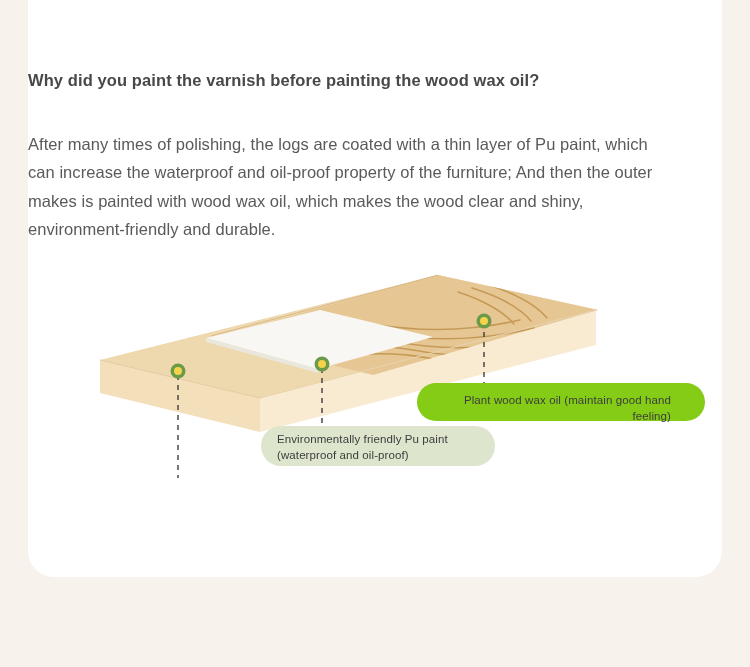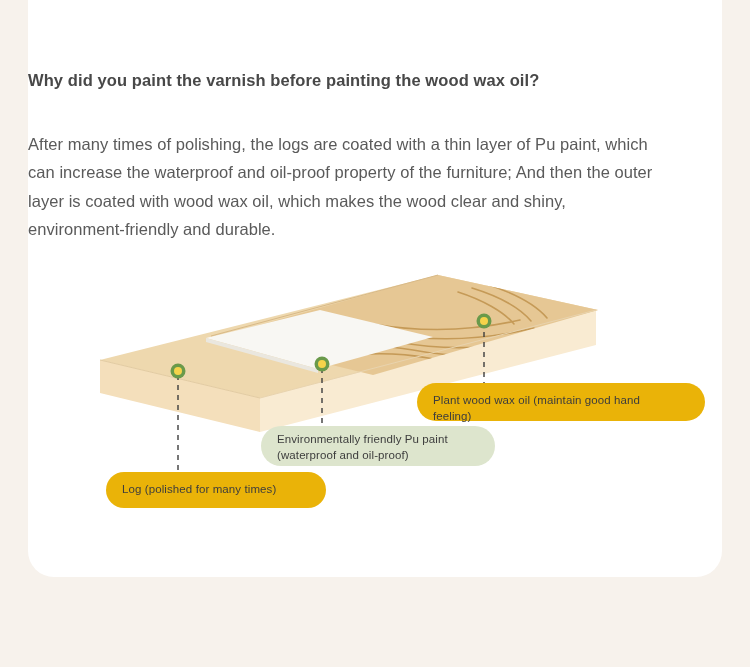--- a/index.html
+++ b/index.html
@@ -65,21 +65,22 @@
     position: absolute;
     box-sizing: border-box;
     font-size: 11.5px;
     line-height: 15.5px;
     color: #3d3d3d;
     border-radius: 20px;
     padding: 9px 16px;
     letter-spacing: 0.1px;
   }
   .label-yellow {
-    background: #eab308;
+    background: #84cc16;
+    text-align: right;
   }
   .label-green {
     background: #dde5cd;
   }
   .label-log {
     left: 78px;
     top: 222px;
     width: 220px;
     height: 36px;
     padding-top: 10px;
@@ -108,21 +109,21 @@
 </style>
 </head>
 <body>
 
 <div class="page">
 
   <div class="card"></div>
 
   <h1 class="heading">Why did you paint the varnish before painting the wood wax oil?</h1>
 
-  <p class="body-copy">After many times of polishing, the logs are coated with a thin layer of Pu paint, which can increase the waterproof and oil-proof property of the furniture; And then the outer layer is coated with wood wax oil, which makes the wood clear and shiny, environment-friendly and durable.</p>
+  <p class="body-copy">After many times of polishing, the logs are coated with a thin layer of Pu paint, which can increase the waterproof and oil-proof property of the furniture; And then the outer makes is painted with wood wax oil, which makes the wood clear and shiny, environment-friendly and durable.</p>
 
   <div class="diagram">
 
     <svg width="666" height="290" viewBox="0 0 666 290">
       <defs>
         <clipPath id="topFaceClip">
           <polygon points="183,86 410,25 570,60 345,125"></polygon>
         </clipPath>
         <clipPath id="boardTopClip">
           <polygon points="72,110 410,25 570,60 232,148"></polygon>
@@ -174,18 +175,15 @@
     </svg>
 
     <div class="label label-yellow label-wax">
       <span class="wrap">Plant wood wax oil (maintain good hand feeling)</span>
     </div>
 
     <div class="label label-green label-pu">
       <span>Environmentally friendly Pu paint (waterproof and oil-proof)</span>
     </div>
 
-    <div class="label label-yellow label-log">
-      <span>Log (polished for many times)</span>
-    </div>
 
   </div>
 </div>
 
 </body></html>

